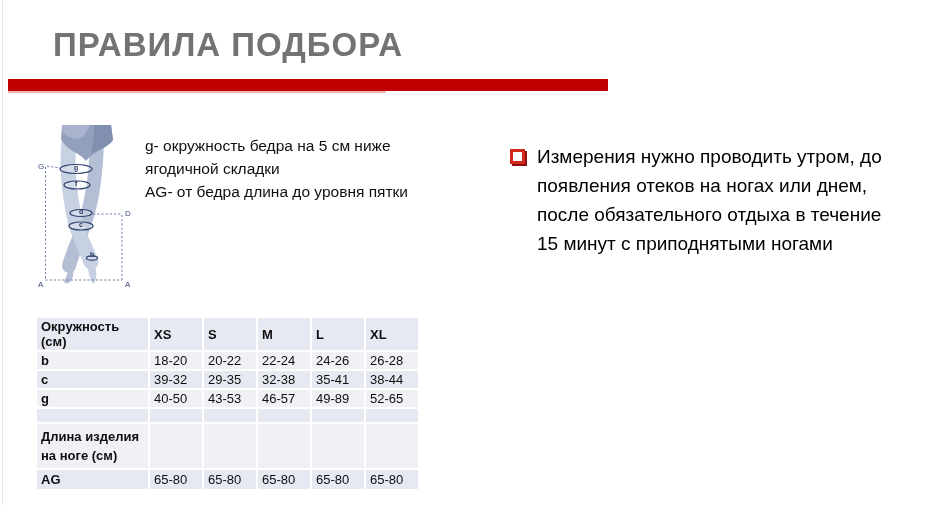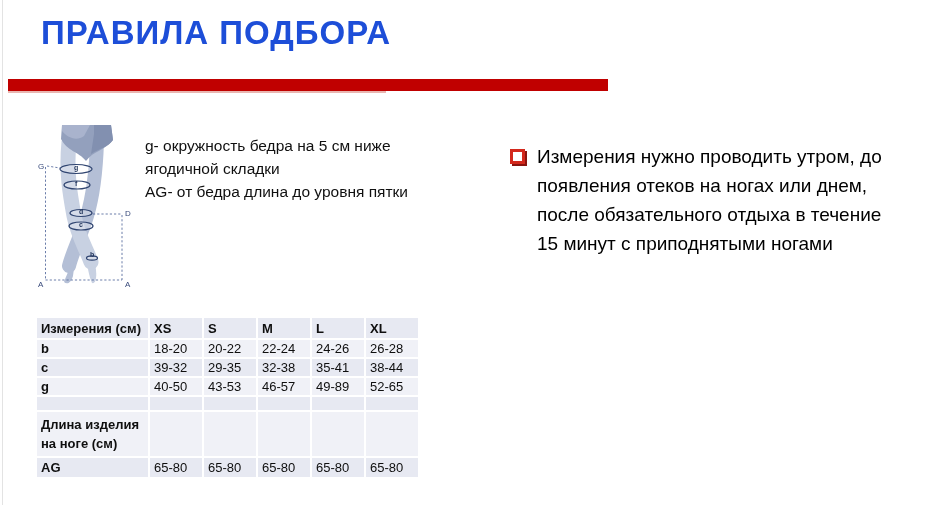--- a/index.html
+++ b/index.html
@@ -5,22 +5,22 @@
   html,body{margin:0;padding:0;}
   body{
     width:928px;height:505px;position:relative;overflow:hidden;
     background:#ffffff;
     font-family:"Liberation Sans",sans-serif;
     -webkit-font-smoothing:antialiased;
   }
   .slide-edge{position:absolute;left:2px;top:0;width:1px;height:100%;background:#e3e3e3;}
 
   .page-title{
-    position:absolute;left:41px;top:14px;margin:0;
-    font-size:33px;font-weight:bold;letter-spacing:1px;color:#1d4ed8;
+    position:absolute;left:41px;top:14px;margin:12px;
+    font-size:33px;font-weight:bold;letter-spacing:1px;color:#737373;
   }
   .accent-bar{position:absolute;left:8px;top:79px;width:600px;height:12px;background:#c00000;}
   .accent-bar-shadow{position:absolute;left:8px;top:91px;width:378px;height:2px;background:#e9b6b1;}
 
   .leg-figure{position:absolute;left:36px;top:124px;width:104px;height:172px;}
 
   .legend{
     position:absolute;left:145px;top:134px;width:308px;
     font-size:15.5px;line-height:23px;color:#101010;
   }
@@ -117,21 +117,21 @@
   <colgroup>
     <col style="width:111px">
       <col style="width:52px">
       <col style="width:52px">
     <col style="width:52px">
       <col style="width:52px">
       <col style="width:52px">
   </colgroup>
   <tbody>
     <tr class="dark hrow">
-      <th>Измерения (см)</th>
+      <th>Окружность (см)</th>
       <th>XS</th>
       <th>S</th>
       <th>M</th>
       <th>L</th>
       <th>XL</th>
     </tr>
     <tr class="light crow">
       <th>b</th>
       <td>18-20</td>
       <td>20-22</td>

